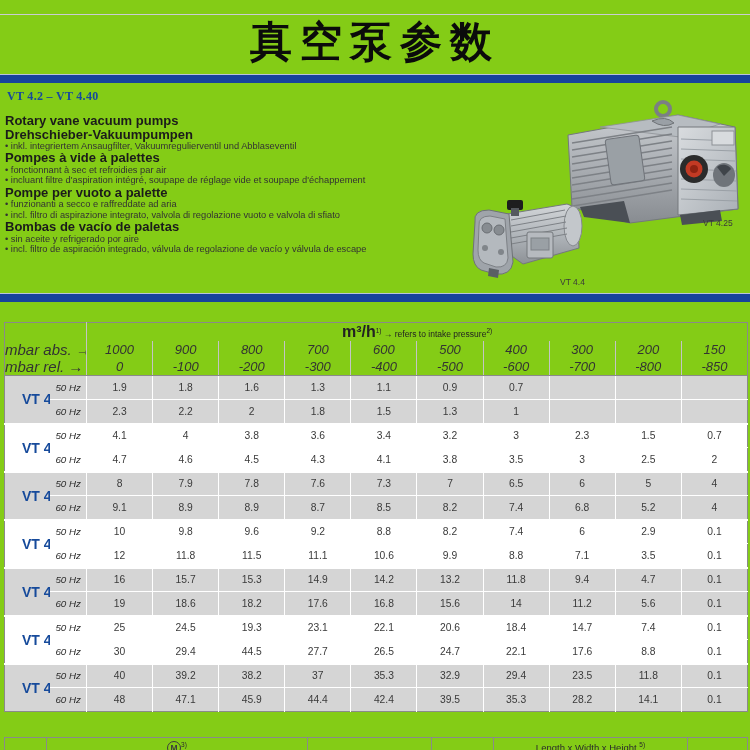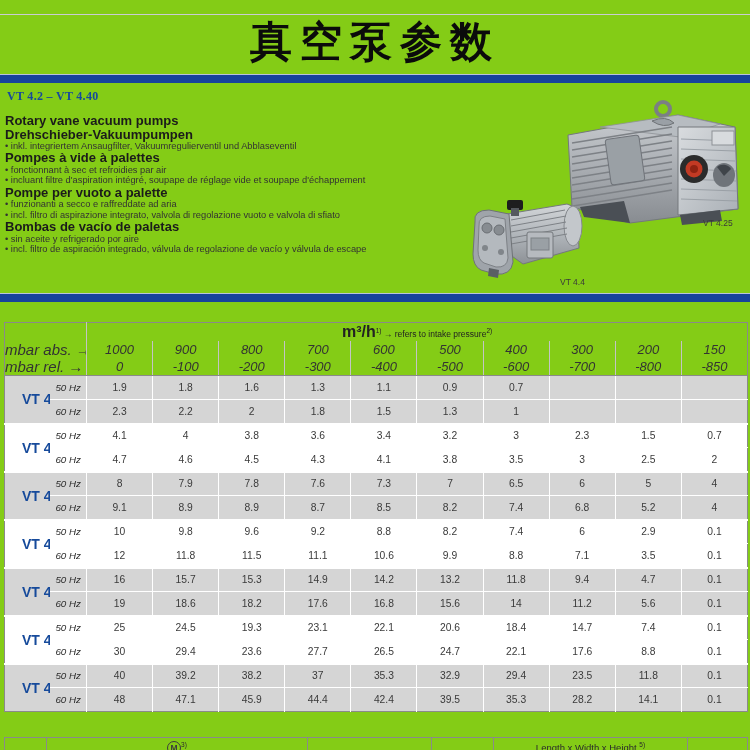--- a/index.html
+++ b/index.html
@@ -381,21 +381,21 @@
           <td class="val-cell">20.6</td>
           <td class="val-cell">18.4</td>
           <td class="val-cell">14.7</td>
           <td class="val-cell">7.4</td>
           <td class="val-cell">0.1</td>
         </tr>
         <tr class="hz-row g-white row2">
           <td class="freq-cell">60 Hz</td>
           <td class="val-cell">30</td>
           <td class="val-cell">29.4</td>
-          <td class="val-cell">23.6</td>
+          <td class="val-cell">44.5</td>
           <td class="val-cell">27.7</td>
           <td class="val-cell">26.5</td>
           <td class="val-cell">24.7</td>
           <td class="val-cell">22.1</td>
           <td class="val-cell">17.6</td>
           <td class="val-cell">8.8</td>
           <td class="val-cell">0.1</td>
         </tr>
         <tr class="hz-row g-gray group-top">
           <td class="model-cell" rowspan="2">VT 4.40</td>

